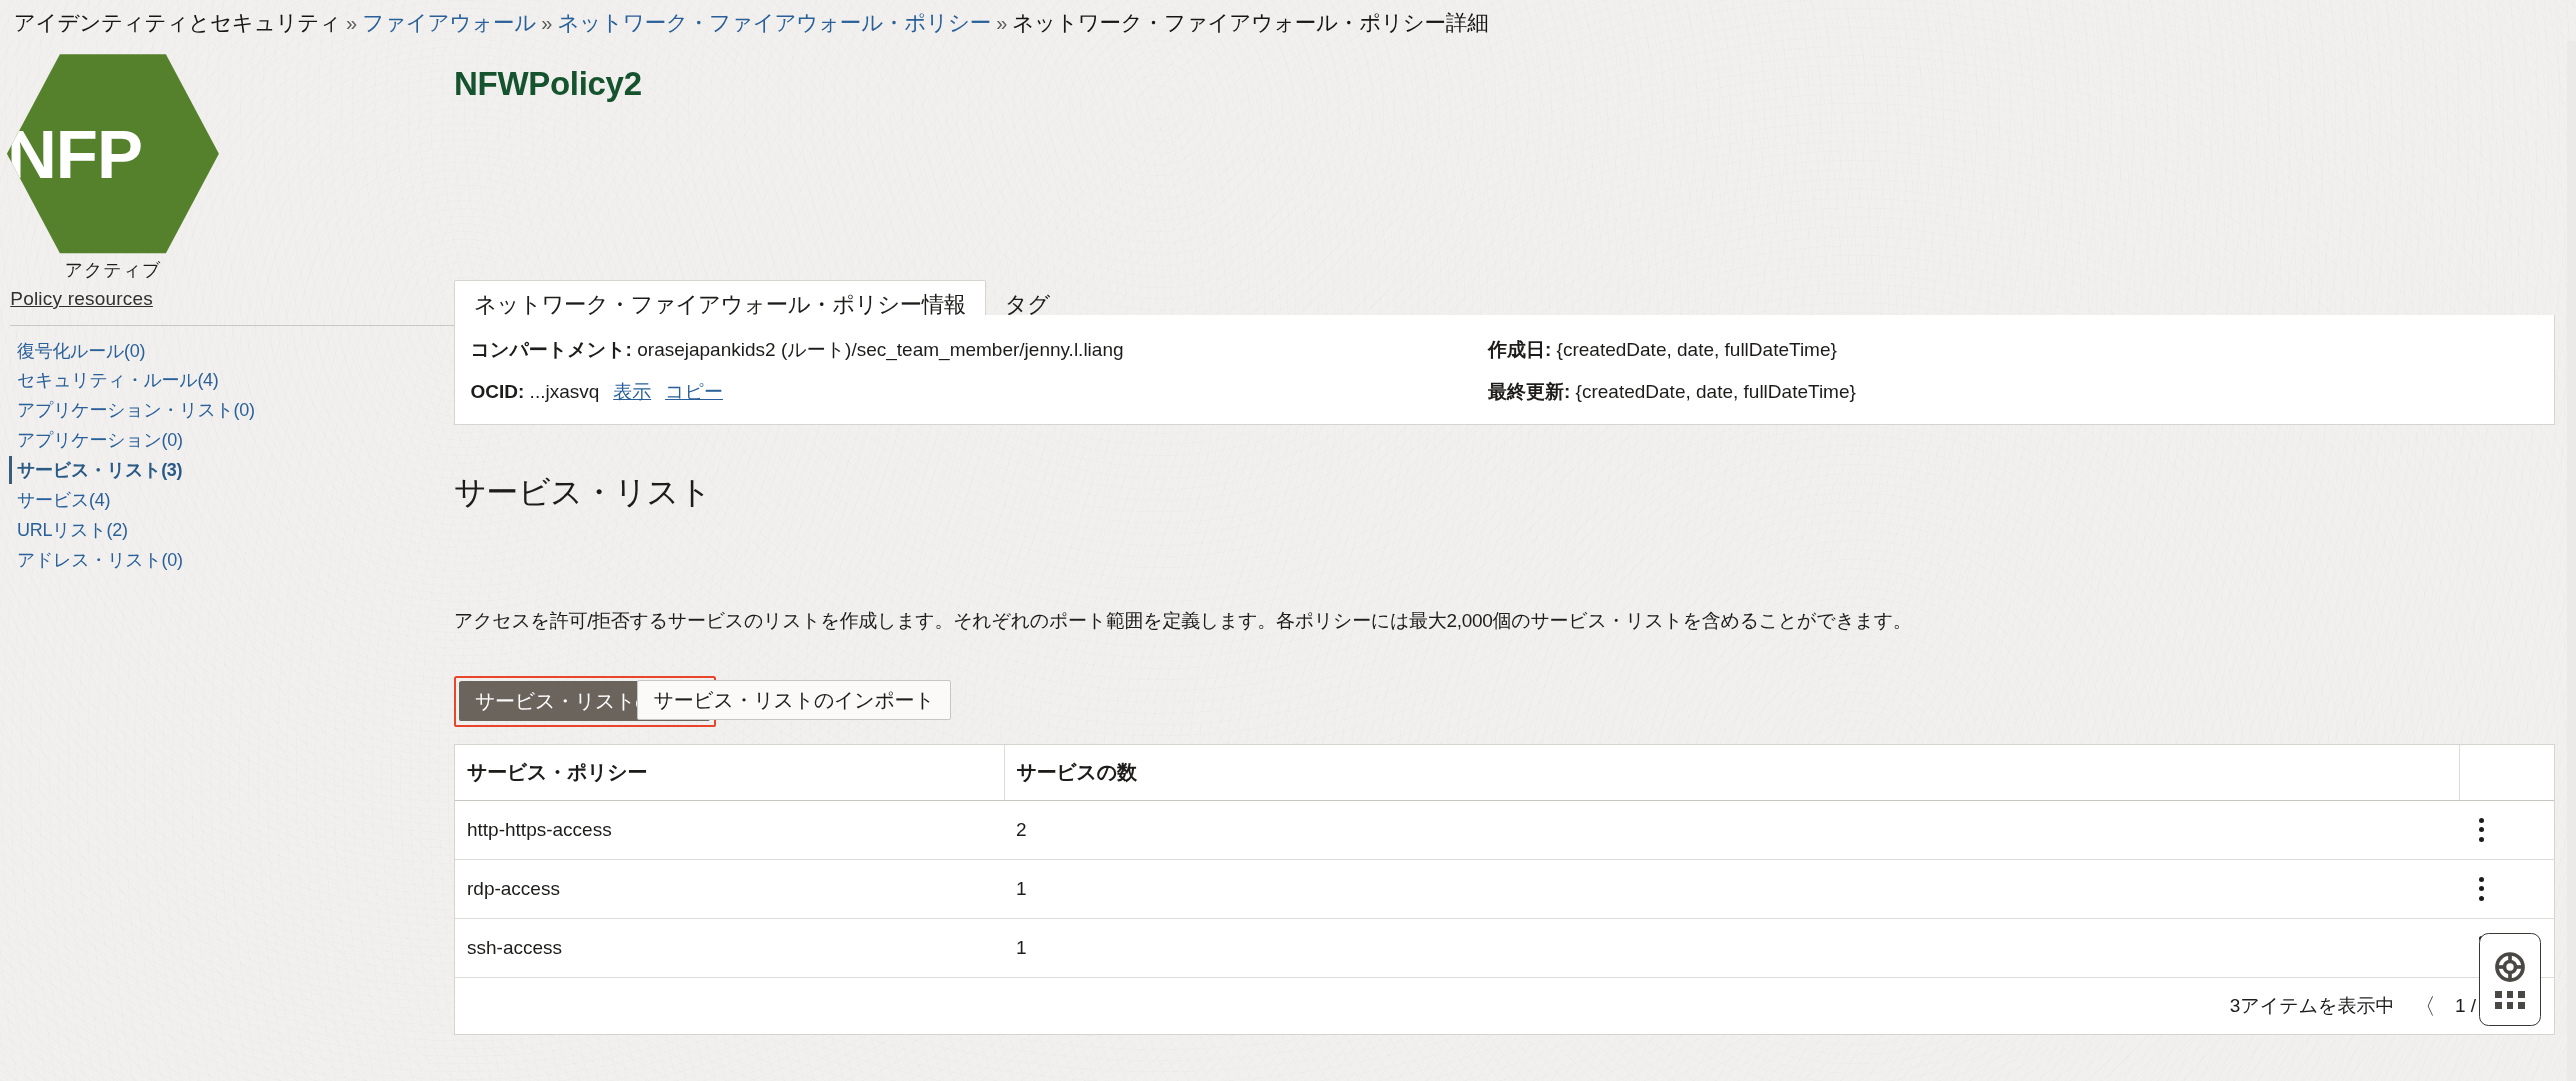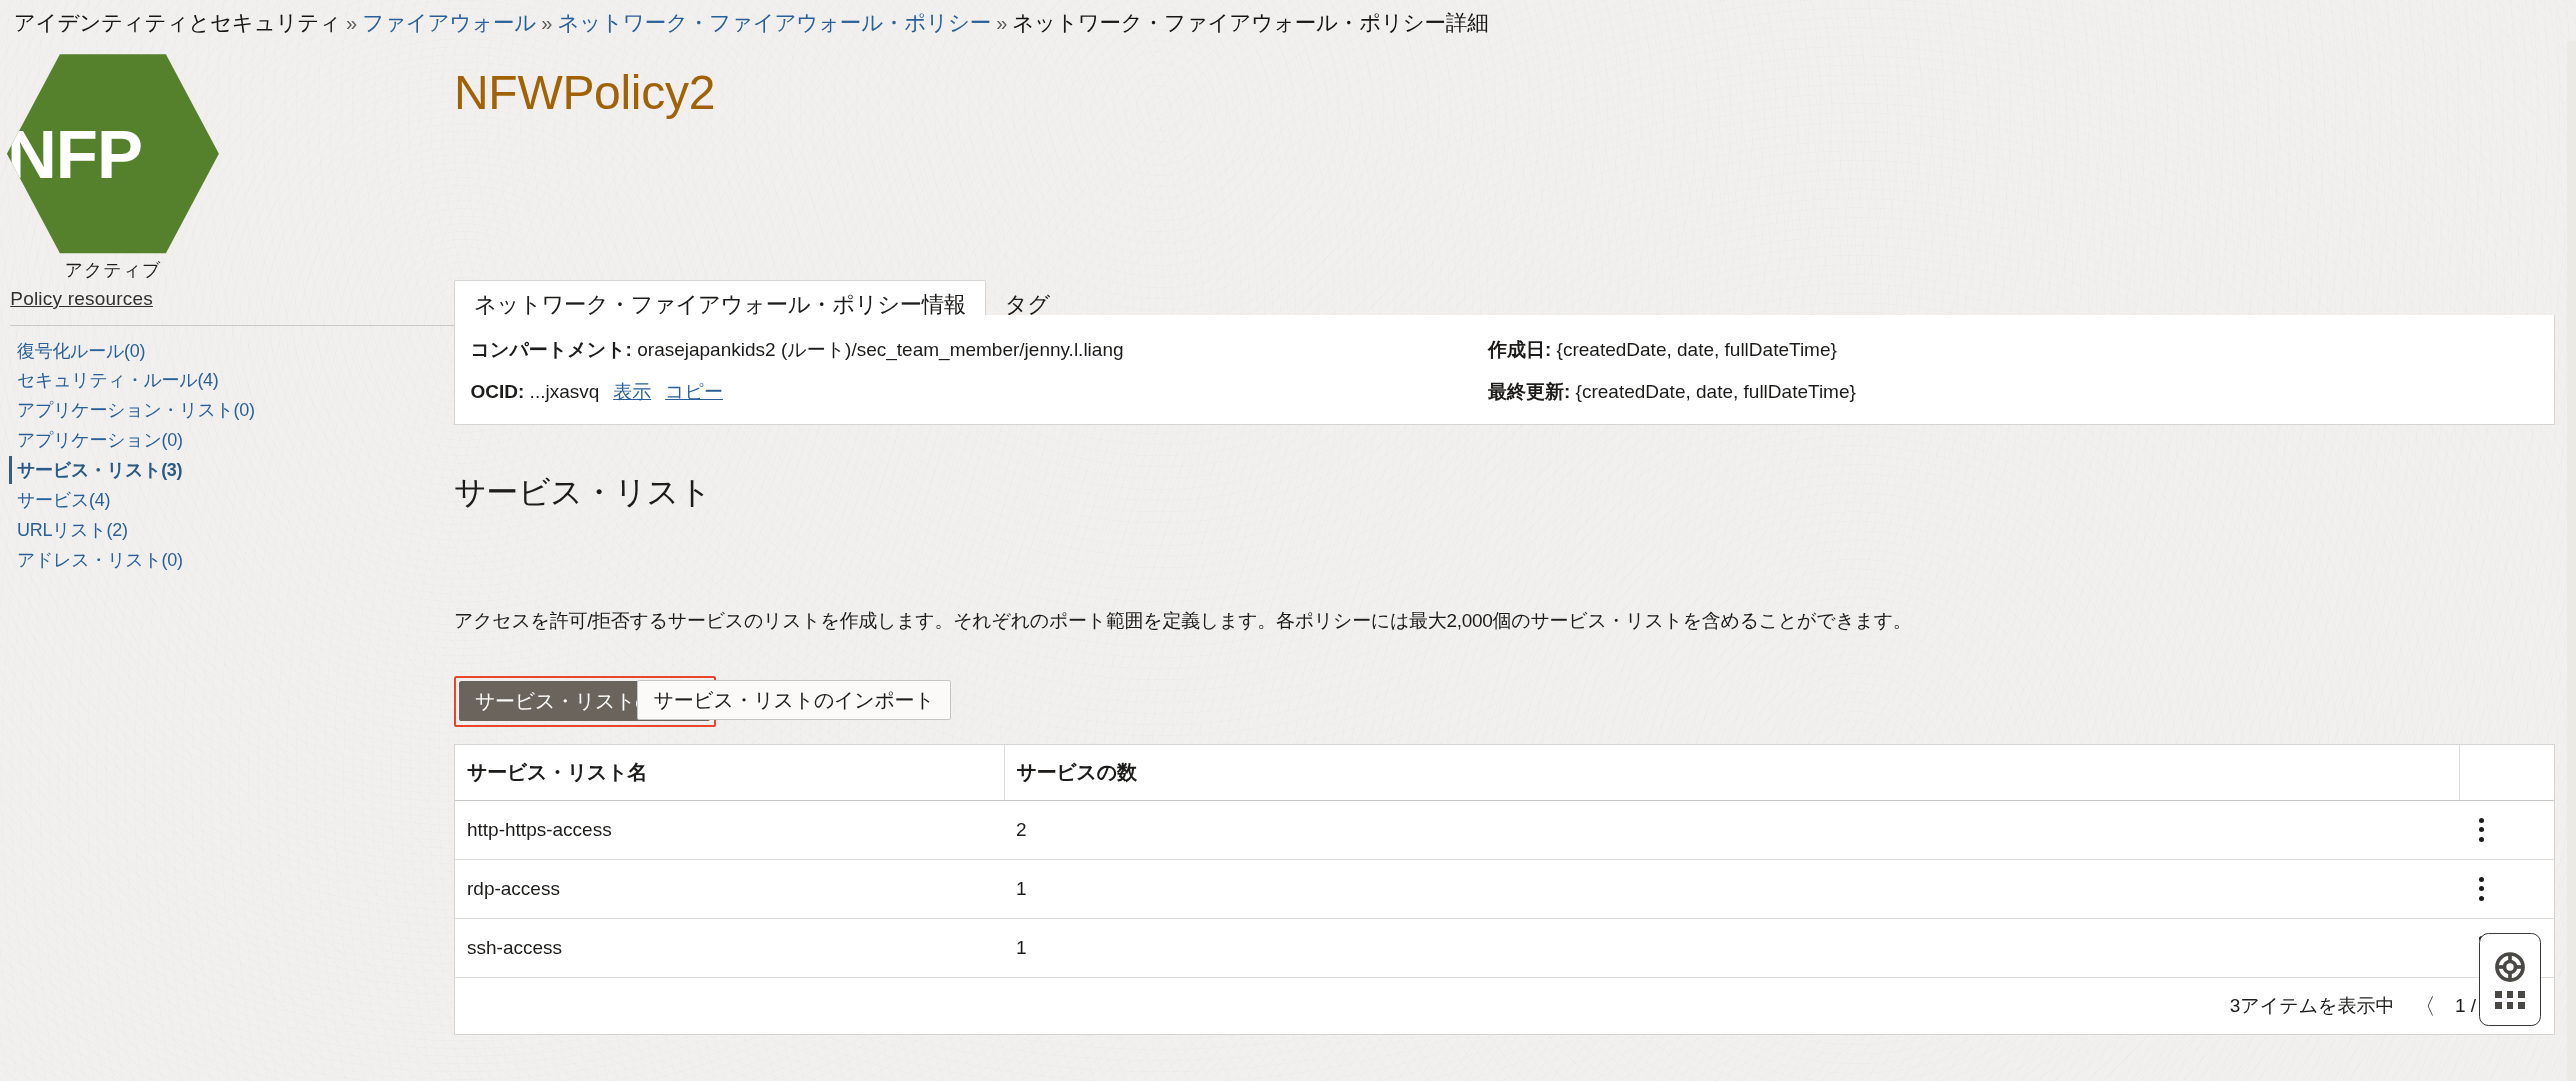--- a/index.html
+++ b/index.html
@@ -73,21 +73,21 @@
     content: ""; position: absolute; left: 8.6px; top: 0.9px;
     width: 3.4px; height: 27.6px; background: #3a5e78;
   }
 
   
   #main {
     position: absolute; left: 454px; top: 41px; right: 0; height: 1040px;
   }
   #page-title {
     position: absolute; left: 0; top: 24px;
-    font-size: 48px; color: #a16207; font-weight: 400; letter-spacing: -0.3px;
+    font-size: 33px; color: #14532d; font-weight: 700; letter-spacing: -0.3px;
   }
 
   
   #action-bar {
     position: absolute; left: 0; top: 141px; display: flex; gap: 10.3px;
   }
   .btn {
     height: 44px; padding: 0 16.4px; border: 0.9px solid #c8c6c2;
     border-radius: 3.4px; background: #fbfaf9; color: #1d1c1a;
     font-size: 20px; font-family: "Liberation Sans", sans-serif;
@@ -302,21 +302,21 @@
     <div id="create-btn-wrap">
       <button id="create-btn">サービス・リストの作成</button>
     </div>
     <button id="import-btn">サービス・リストのインポート</button>
   </div>
 
   <div id="table-card">
     <table>
       <thead>
         <tr>
-          <th class="col-name">サービス・リスト名</th>
+          <th class="col-name">サービス・ポリシー</th>
           <th class="col-count">サービスの数</th>
           <th class="col-menu"></th>
         </tr>
       </thead>
       <tbody>
         <tr>
           <td>http-https-access</td>
           <td>2</td>
           <td>
             <span class="kebab">

